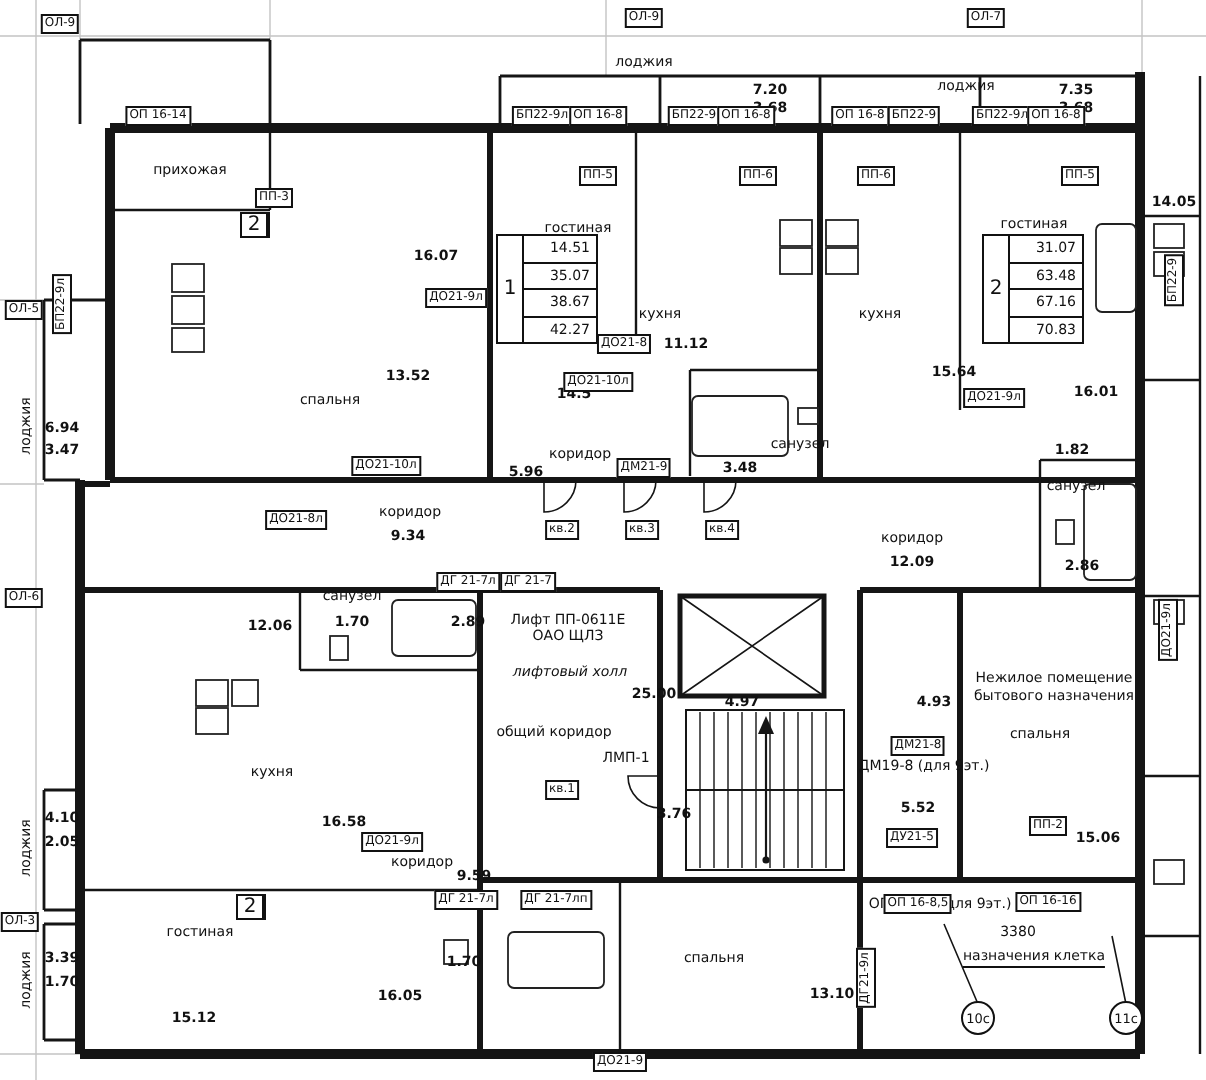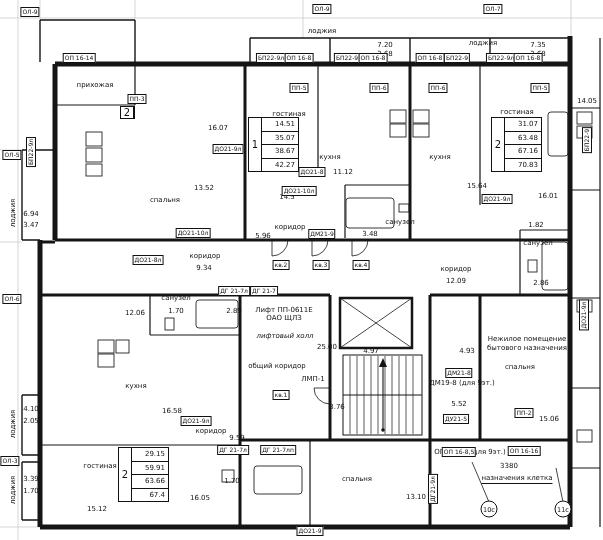--- a/index.html
+++ b/index.html
@@ -3,21 +3,21 @@
 <meta charset="utf-8">
 <style>
   html,body{margin:0;padding:0;background:#ffffff;}
   #plan{position:relative;width:603px;height:540px;background:#ffffff;overflow:hidden;
         font-family:"DejaVu Sans",sans-serif;color:#111;}
   #plan svg{position:absolute;left:0;top:0;}
   #label-layer{position:absolute;left:0;top:0;width:603px;height:540px;}
   .lbl{position:absolute;transform:translate(-50%,-50%);font-size:7px;line-height:8px;
        white-space:nowrap;color:#111;}
   .val{position:absolute;transform:translate(-50%,-50%);font-size:7px;line-height:8px;
-       white-space:nowrap;color:#111;}
+       white-space:nowrap;color:#111;font-weight:bold;}
   .tag{position:absolute;transform:translate(-50%,-50%);font-size:6px;line-height:8px;
        border:1px solid #111;background:#fff;padding:0 1px;white-space:nowrap;color:#111;}
   .vert{transform:translate(-50%,-50%) rotate(-90deg);}
   .und{border-bottom:1px solid #111;padding-bottom:1px;}
   .circ{position:absolute;transform:translate(-50%,-50%);width:15px;height:15px;
         border:1px solid #111;border-radius:50%;font-size:6.5px;display:flex;
         align-items:center;justify-content:center;background:#fff;}
   .apt-table{position:absolute;display:flex;border:1.2px solid #111;background:#fff;}
   .apt-table .num{width:12px;display:flex;align-items:center;justify-content:center;
         font-size:10px;border-right:1.2px solid #111;}
@@ -249,21 +249,15 @@
         <div class="num">2</div>
         <div class="vals">
           <div>31.07</div>
           <div>63.48</div>
           <div>67.16</div>
           <div>70.83</div>
         </div>
       </div>
       <div class="apt-table" style="left: 118px; top: 447px;">
         <div class="num">2</div>
-        <div class="vals">
-          <div>29.15</div>
-          <div>59.91</div>
-          <div>63.66</div>
-          <div>67.4</div>
-        </div>
       </div>
     </div>
 </div>
 
 </body></html>

